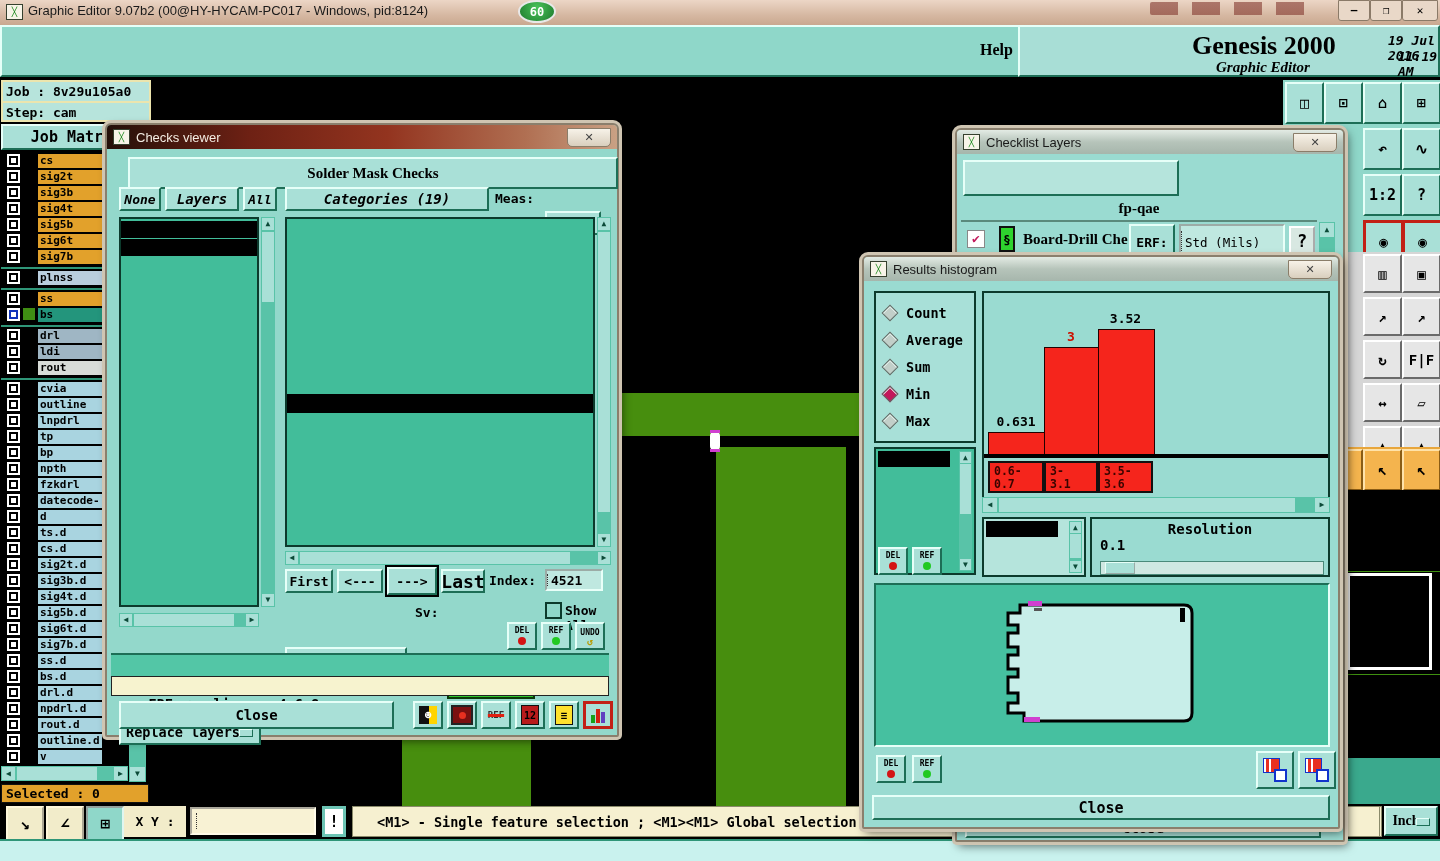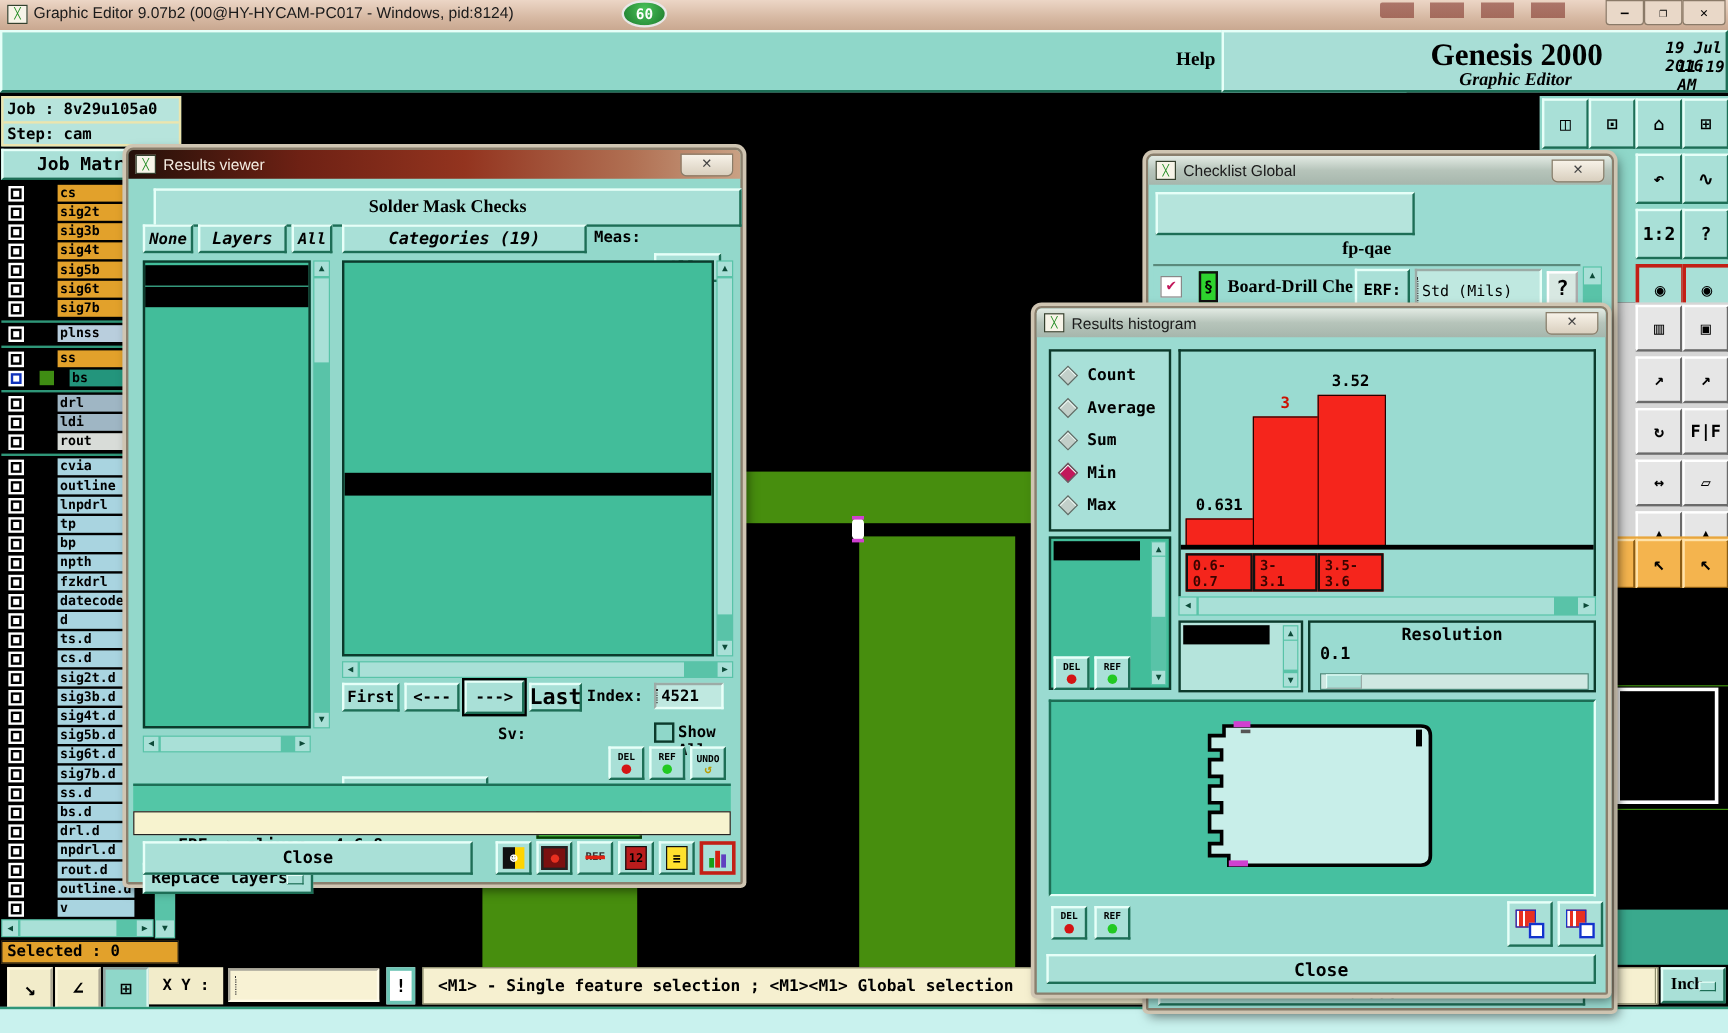--- a/index.html
+++ b/index.html
@@ -22,21 +22,21 @@
   .wicon{width:15px;height:14px;background:#f7f4e8;border:1px solid #35402e;display:grid;place-items:center;
          font-size:9px;color:#1f8a1f;line-height:1}
   .xbtn{margin-left:auto;width:42px;height:17px;background:linear-gradient(180deg,#f7f2e8,#d9cfbe);
         border:1px solid #8a7d69;border-radius:0 0 5px 5px;display:grid;place-items:center;
         font-size:11px;color:#444;line-height:1}
   
   .sb{background:#59c3a8}
   .sb .ar{position:absolute;background:#a9e0d7;display:grid;place-items:center;font-size:8px;color:#0c4a38;line-height:1}
   .sb .th{position:absolute;background:#a9e0d7}
   
-  .lrow{display:flex;align-items:center;height:14px;margin:2px 0 0 6px;gap:13px}
+  .lrow{display:flex;align-items:flex-start;height:14px;margin:2px 0 0 6px;gap:3px}
   .lrow .cb{width:13px;height:13px;background:#fff;position:relative;flex:0 0 13px}
   .lrow .cb::after{content:"";position:absolute;inset:2px;border:2px solid #000}
   .lrow.blue .cb::after{border-color:#1133bb}
   .lrow .sw{display:none;width:12px;height:12px;background:var(--sw);flex:0 0 12px}
   .lrow.has-sw .sw{display:block}
   .lrow:not(.has-sw) .chip{margin-left:15px}
   .lrow.has-sw .chip{margin-left:0}
   .lrow .chip{width:60px;height:14px;background:var(--c);font-size:11px;line-height:14px;padding:0 2px;overflow:hidden}
   .lrow.sep{height:0;border-top:2px solid #2f9678;margin:3px 0 1px 0}
   .crow{height:19px;line-height:19px;font-size:13px;padding-left:5px;white-space:pre;color:#000}
@@ -341,21 +341,21 @@
 <div class="abs btn" style="left:86px;top:806px;width:34px;height:31px;background:#8fd7c9;border:2px inset #dff6f0;font-size:16px">⊞</div>
 <div class="abs" style="left:124px;top:806px;width:62px;height:31px;background:#f2ecca;display:flex;align-items:center;justify-content:center">
   <span style="font-size:13px">X Y :</span>
 </div>
 <div class="abs" style="left:190px;top:807px;width:126px;height:28px;background:#f8f2d4;border:2px inset #fffbe8;display:flex;align-items:center;padding-left:4px;box-sizing:border-box">
   <span class="caret"></span>
   <span></span>
 </div>
 <div class="abs btn" style="left:322px;top:806px;width:24px;height:31px;background:#fff;border:3px solid #6cc4b4;font-size:15px;box-sizing:border-box">!</div>
 <div class="abs" style="left:352px;top:806px;width:1030px;height:31px;background:#f6f0d0;border:1px solid #8a8a6a;box-sizing:border-box;display:flex;align-items:center">
-  <span style="font-size:13.5px;padding-left:12px;white-space:pre">&lt;M1&gt; - Single feature selection ; &lt;M1&gt;&lt;M1&gt; Global selection</span>
+  <span style="font-size:13.5px;padding-left:24px;white-space:pre">&lt;M1&gt; - Single feature selection ; &lt;M1&gt;&lt;M1&gt; Global selection</span>
 </div>
 <div class="abs" style="left:0;top:839px;width:1440px;height:22px;background:#c9f2ee;border-top:2px solid #2f9678;box-sizing:border-box"></div>
 
 <div class="abs" style="left:1283px;top:80px;width:158px;height:172px;background:#8fd7c9;display:grid;grid-template-columns:repeat(4,39px)">
 
 <div class="tbtn bo">
       <span style="font-size:15px">◫</span>
     </div>
     <div class="tbtn bo">
       <span style="font-size:15px">⊡</span>
@@ -492,21 +492,21 @@
   <div style="font-size:14px;padding-left:8px">60041"</div>
 </div>
 <div class="abs" style="left:1196px;top:806px;width:184px;height:31px;background:#f6f0d0;border:1px solid #8a8a6a;box-sizing:border-box"></div>
 <div class="abs btn bo dd" style="left:1384px;top:806px;width:54px;height:30px;font-size:14px;box-sizing:border-box;padding-right:10px">
   <span class="serif">Inch</span><span class="ind"></span>
 </div>
 
 <div class="abs win" style="left:955px;top:128px;width:386px;height:710px;z-index:6">
   <div class="tb gray">
     <span class="wicon">╳</span>
-    <span>Checklist Global</span>
+    <span>Checklist Layers</span>
     <span class="xbtn">✕</span>
   </div>
   <div class="abs bo" style="left:6px;top:30px;width:216px;height:36px;background:#b5e4dc;display:flex;gap:26px;padding:8px 0 0 14px;font-family:'Liberation Serif',serif;font-size:16px;box-sizing:border-box">
 
   <span style="text-decoration:underline;text-decoration-thickness:1px;text-underline-offset:3px"></span>
       <span style="text-decoration:underline;text-decoration-thickness:1px;text-underline-offset:3px"></span>
       <span style="text-decoration:underline;text-decoration-thickness:1px;text-underline-offset:3px"></span>
     </div>
   <div class="abs serif" style="left:4px;top:70px;width:356px;height:20px;text-align:center;font-size:15px;border-bottom:2px solid #5a8a7c">fp-qae</div>
   <div class="abs" style="left:4px;top:92px;width:356px;height:40px;background:#9adbd1">
@@ -522,21 +522,21 @@
   </div>
   <div class="abs sb" style="left:362px;top:92px;width:16px;height:592px">
     <span class="ar" style="left:1px;top:1px;width:14px;height:14px">▲</span>
   </div>
   <div class="abs btn bo" style="left:8px;top:688px;width:356px;height:20px;font-size:14px;box-sizing:border-box">Close</div>
 </div>
 
 <div class="abs win" style="left:105px;top:123px;width:510px;height:610px;z-index:5;background:#93d8cb">
   <div class="tb red">
     <span class="wicon">╳</span>
-    <span>Results viewer</span>
+    <span>Checks viewer</span>
     <span class="xbtn">✕</span>
   </div>
   <div class="abs btn bo serif" style="left:21px;top:32px;width:490px;height:32px;font-size:15px;box-sizing:border-box">Solder Mask Checks</div>
 
   <div class="abs btn bo it" style="left:12px;top:62px;width:42px;height:24px;font-size:13px;box-sizing:border-box">None</div>
   <div class="abs btn bo it" style="left:58px;top:62px;width:74px;height:24px;font-size:14px;box-sizing:border-box">Layers</div>
   <div class="abs btn bo it" style="left:136px;top:62px;width:34px;height:24px;font-size:13px;box-sizing:border-box">All</div>
   <div class="abs btn bo it" style="left:178px;top:62px;width:204px;height:24px;font-size:14px;box-sizing:border-box">Categories (19)</div>
   <span class="abs" style="left:388px;top:66px;font-size:13px">Meas:</span>
   <div class="abs btn bo dd" style="left:438px;top:62px;width:56px;height:24px;font-size:13px;box-sizing:border-box;padding-right:8px">

